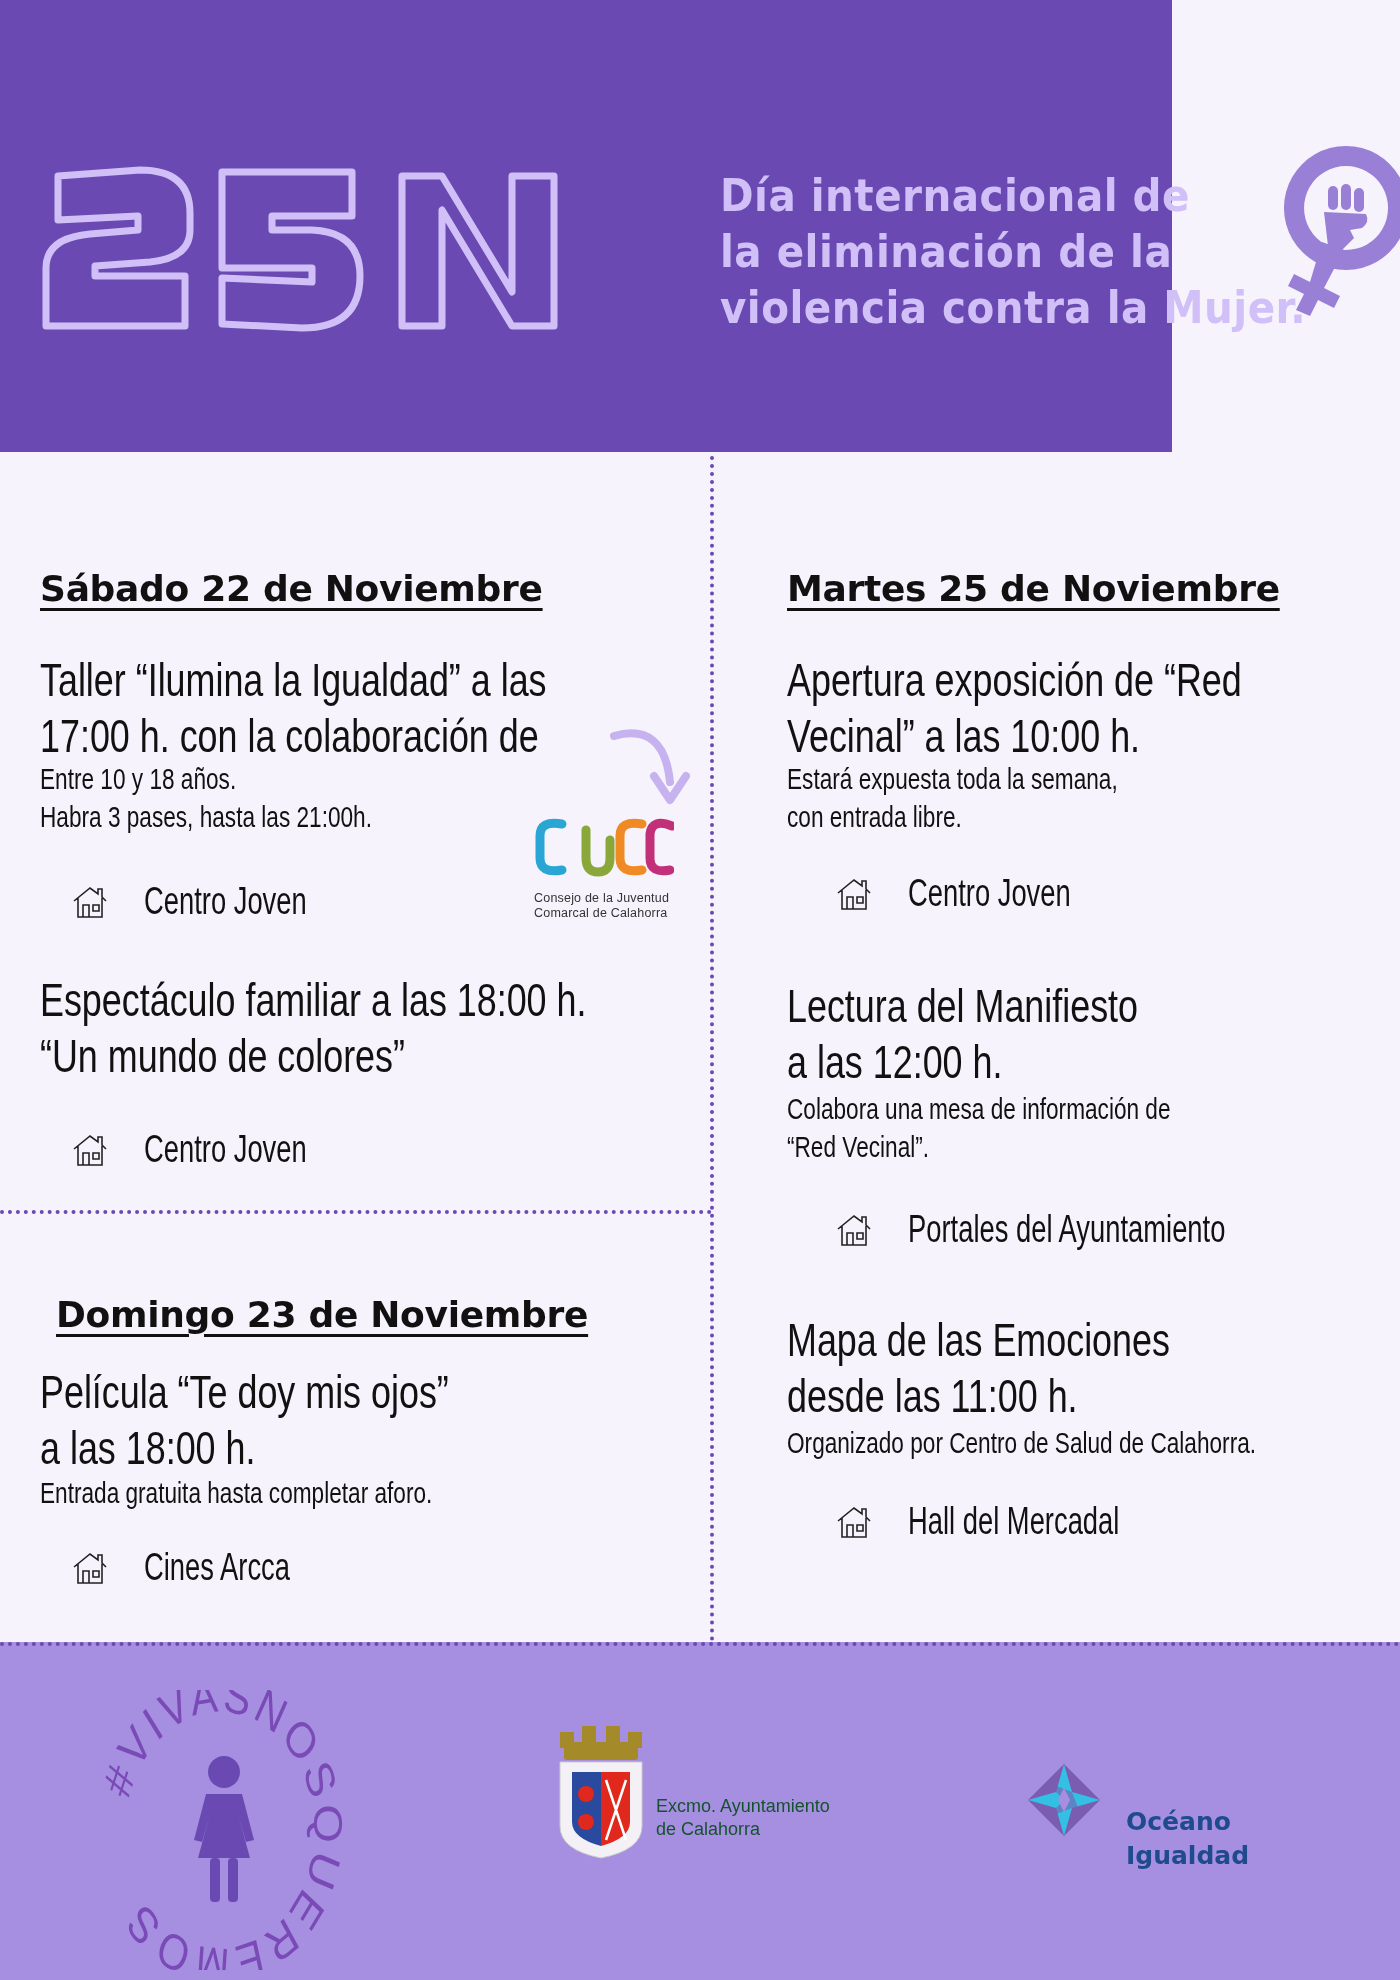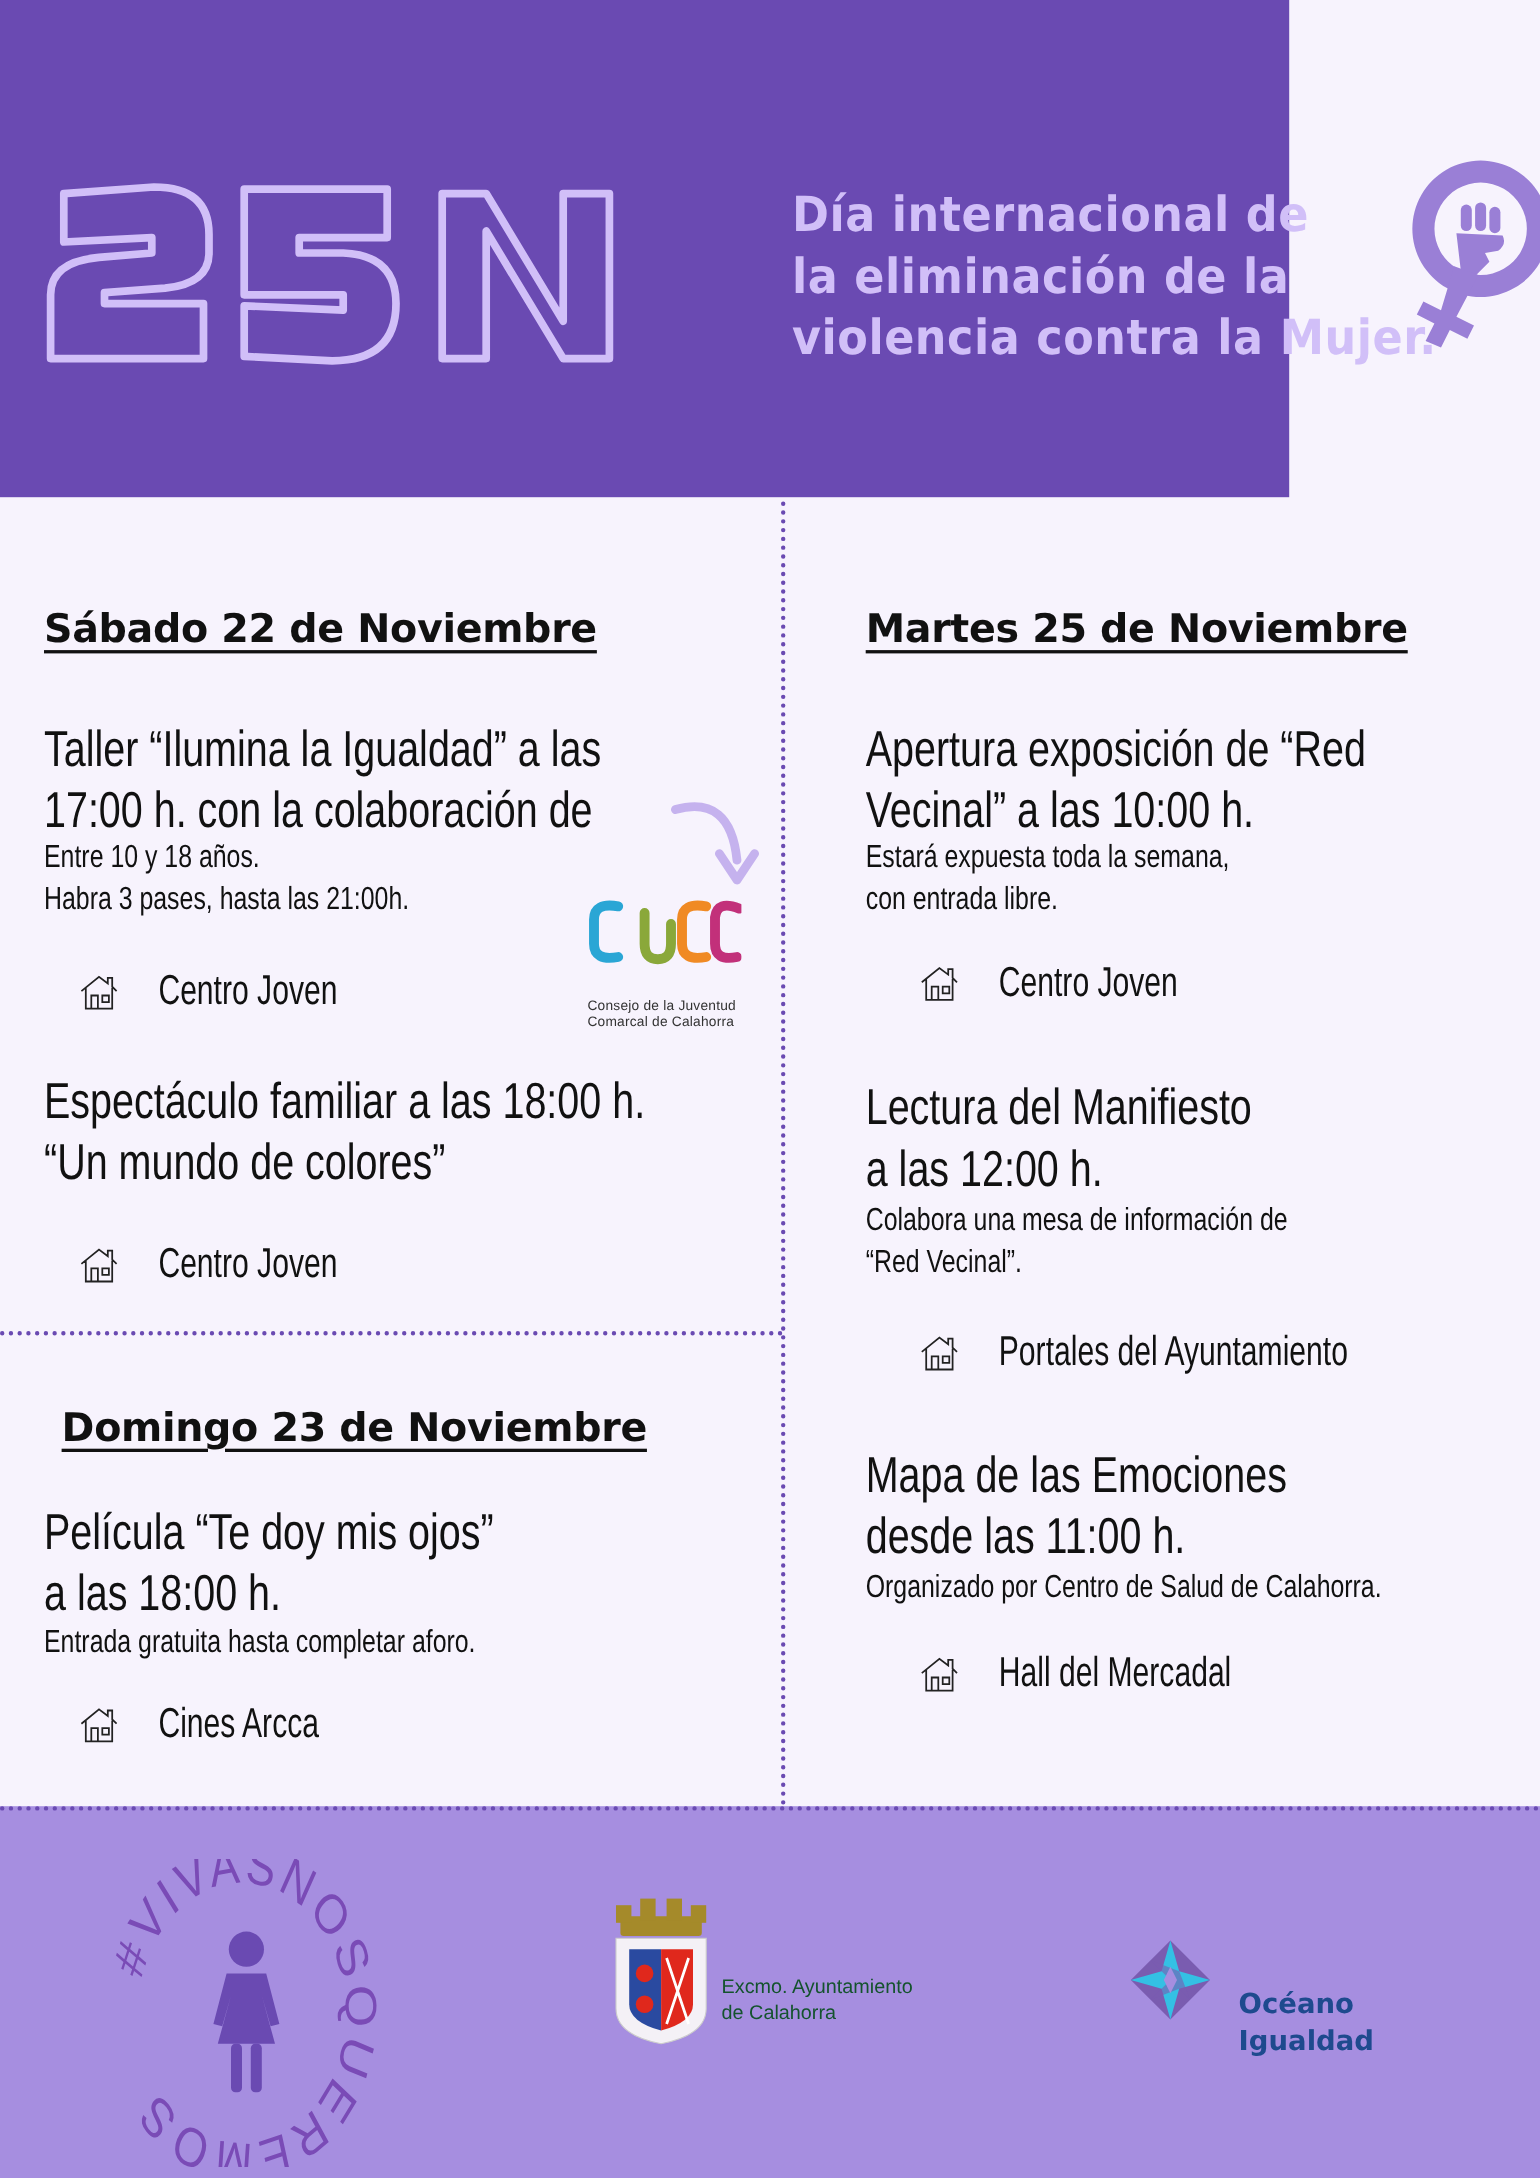--- a/index.html
+++ b/index.html
@@ -10,29 +10,29 @@
   .header { position: absolute; left: 0; top: 0; width: 1172px; height: 452px; background: #6a4ab2; }
   .big25n { position: absolute; left: 40px; top: 158px; width: 660px; height: 180px; }
   .header-title { position: absolute; left: 720px; top: 168px; color: #d1bff8; font-family: "DejaVu Sans", sans-serif; font-weight: bold; font-size: 44px; line-height: 56px; letter-spacing: 0.5px; transform: scaleX(0.92); transform-origin: left top; }
   .header-title div { white-space: nowrap; }
   .fem-symbol { position: absolute; left: 1262px; top: 138px; width: 146px; height: 190px; }
 
   
   .divider-v { position: absolute; left: 710px; top: 456px; height: 1186px; border-left: 4px dotted #6a4ab2; }
   .divider-h { position: absolute; left: 0; top: 1210px; width: 712px; border-top: 4px dotted #6a4ab2; }
 
-  .day-title { position: absolute; font-family: "DejaVu Sans", sans-serif; font-weight: bold; font-size: 36px; text-decoration: underline; text-decoration-thickness: 3px; text-underline-offset: 7px; white-space: nowrap; letter-spacing: -0.3px; }
+  .day-title { position: absolute; font-family: "DejaVu Sans", sans-serif; font-weight: bold; font-size: 36px; text-decoration: underline; text-decoration-thickness: 3px; text-underline-offset: 7px; white-space: nowrap; letter-spacing: -0.3px; margin-top: 16px; }
   .event-title { position: absolute; font-family: "Liberation Sans Narrow", "Liberation Sans", sans-serif; font-size: 46px; line-height: 56px; white-space: nowrap; transform: scaleX(0.78); transform-origin: left top; }
   .event-sub { position: absolute; font-family: "Liberation Sans", sans-serif; font-size: 29px; line-height: 38px; white-space: nowrap; transform: scaleX(0.78); transform-origin: left top; }
   .loc { position: absolute; display: flex; align-items: center; gap: 36px; white-space: nowrap; }
   .loc svg { width: 36px; height: 34px; flex-shrink: 0; }
   .loc span { font-size: 38px; transform: scaleX(0.72); transform-origin: left center; display: inline-block; }
 
   .cjcc { position: absolute; left: 534px; top: 816px; width: 140px; height: 100px; }
-  .cjcc-sub { font-size: 12.5px; color: #333; line-height: 15px; margin-top: 24px; white-space: nowrap; letter-spacing: 0.2px; }
+  .cjcc-sub { font-size: 12.5px; color: #333; line-height: 15px; margin-top: 9px; white-space: nowrap; letter-spacing: 0.2px; }
   .arrow { position: absolute; left: 610px; top: 726px; width: 80px; height: 84px; }
 
   
   .footer { position: absolute; left: 0; top: 1642px; width: 1400px; height: 338px; background: #a68ee0; border-top: 4px dotted #6a4ab2; }
   .vivas { position: absolute; left: 70px; top: 1690px; width: 300px; height: 280px; }
   .ayto-shield { position: absolute; left: 556px; top: 1722px; width: 90px; height: 140px; }
   .ayto-text { position: absolute; left: 656px; top: 1795px; font-size: 18px; line-height: 23px; color: #14532d; }
   .oceano-logo { position: absolute; left: 1026px; top: 1762px; width: 76px; height: 76px; }
   .oceano-text { position: absolute; left: 1126px; top: 1764px; font-family: "DejaVu Sans", sans-serif; font-weight: bold; font-size: 25px; line-height: 34px; color: #1e4a8e; margin-top: 41px; }
 </style>

